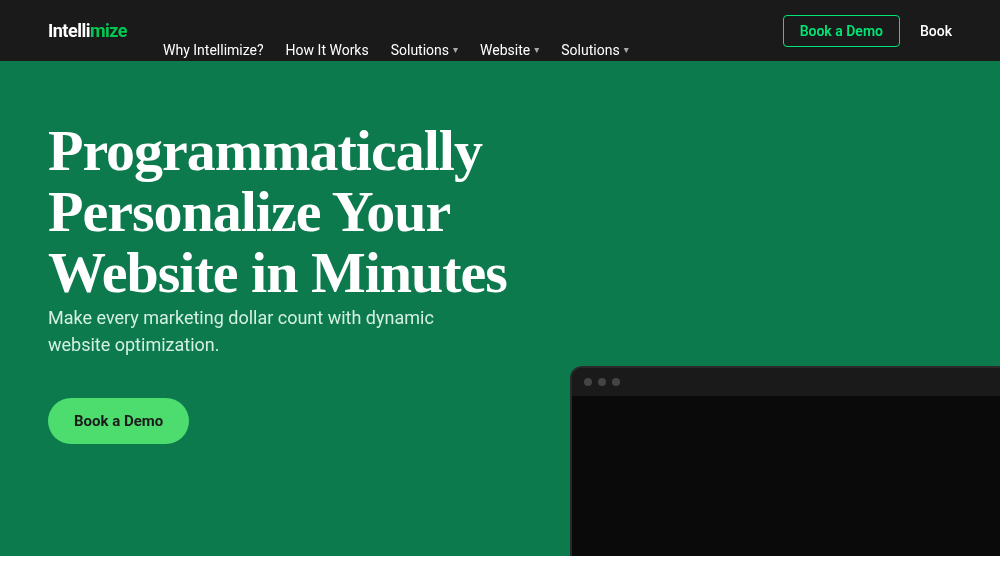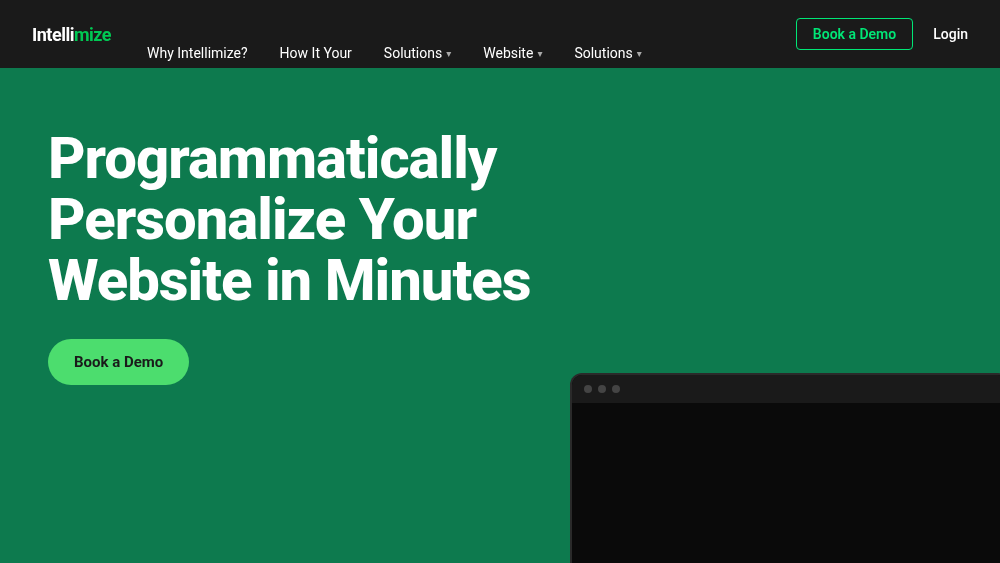--- a/index.html
+++ b/index.html
@@ -11,24 +11,24 @@
     body {
       font-family: -apple-system, BlinkMacSystemFont, 'Segoe UI', Roboto, sans-serif;
       width: 1000px;
       height: 563px;
       overflow: hidden;
     }
 
     
     nav {
       background-color: #1a1a1a;
-      height: 68px;
-      display: flex;
-      align-items: center;
-      padding: 0 32px;
+      height: 61px;
+      display: flex;
+      align-items: center;
+      padding: 0 48px;
       justify-content: space-between;
     }
 
     .nav-left {
       display: flex;
       align-items: center;
       gap: 36px;
     }
 
     .logo {
@@ -39,21 +39,21 @@
       white-space: nowrap;
     }
 
     .logo span {
       color: #00c853;
     }
 
     .nav-links {
       display: flex;
       align-items: center;
-      gap: 32px;
+      gap: 22px;
       list-style: none;
       margin-top: 38px;
     }
 
     .nav-links li a {
       color: #ffffff;
       text-decoration: none;
       font-size: 14px;
       font-weight: 400;
       display: flex;
@@ -101,22 +101,22 @@
 
     .hero-content {
       max-width: 520px;
     }
 
     .hero h1 {
       color: #ffffff;
       font-size: 58px;
       font-weight: 800;
       line-height: 1.05;
-      margin-bottom: 28px;
       letter-spacing: -1px;
+      font-family: Liberation Serif, serif;
     }
 
     .hero p {
       color: #d4f0e2;
       font-size: 18px;
       font-weight: 400;
       line-height: 1.5;
       margin-bottom: 40px;
       max-width: 400px;
     }
@@ -170,21 +170,21 @@
 <nav>
   <div class="nav-left">
     <div class="logo">
       Intelli<span>mize</span>
     </div>
     <ul class="nav-links">
       <li>
         <a href="#">Why Intellimize?</a>
       </li>
       <li>
-        <a href="#">How It Your</a>
+        <a href="#">How It Works</a>
       </li>
       <li>
         <a href="#">
           <span>Solutions</span>
           <span class="chevron">▾</span>
         </a>
       </li>
       <li>
         <a href="#">
           <span>Website</span>
@@ -194,27 +194,28 @@
       <li>
         <a href="#">
           <span>Solutions</span>
           <span class="chevron">▾</span>
         </a>
       </li>
     </ul>
   </div>
   <div class="nav-right">
     <a href="#" class="btn-demo-nav">Book a Demo</a>
-    <a href="#" class="btn-login">Login</a>
+    <a href="#" class="btn-login">Book</a>
   </div>
 </nav>
 
 <section class="hero">
   <div class="hero-content">
     <h1>Programmatically Personalize Your Website in Minutes</h1>
+    <p>Make every marketing dollar count with dynamic website optimization.</p>
     <a href="#" class="btn-demo-hero">Book a Demo</a>
   </div>
 
   <div class="browser-mockup">
     <div class="browser-bar">
       <div class="browser-dot"></div>
       <div class="browser-dot"></div>
       <div class="browser-dot"></div>
     </div>
   </div>

